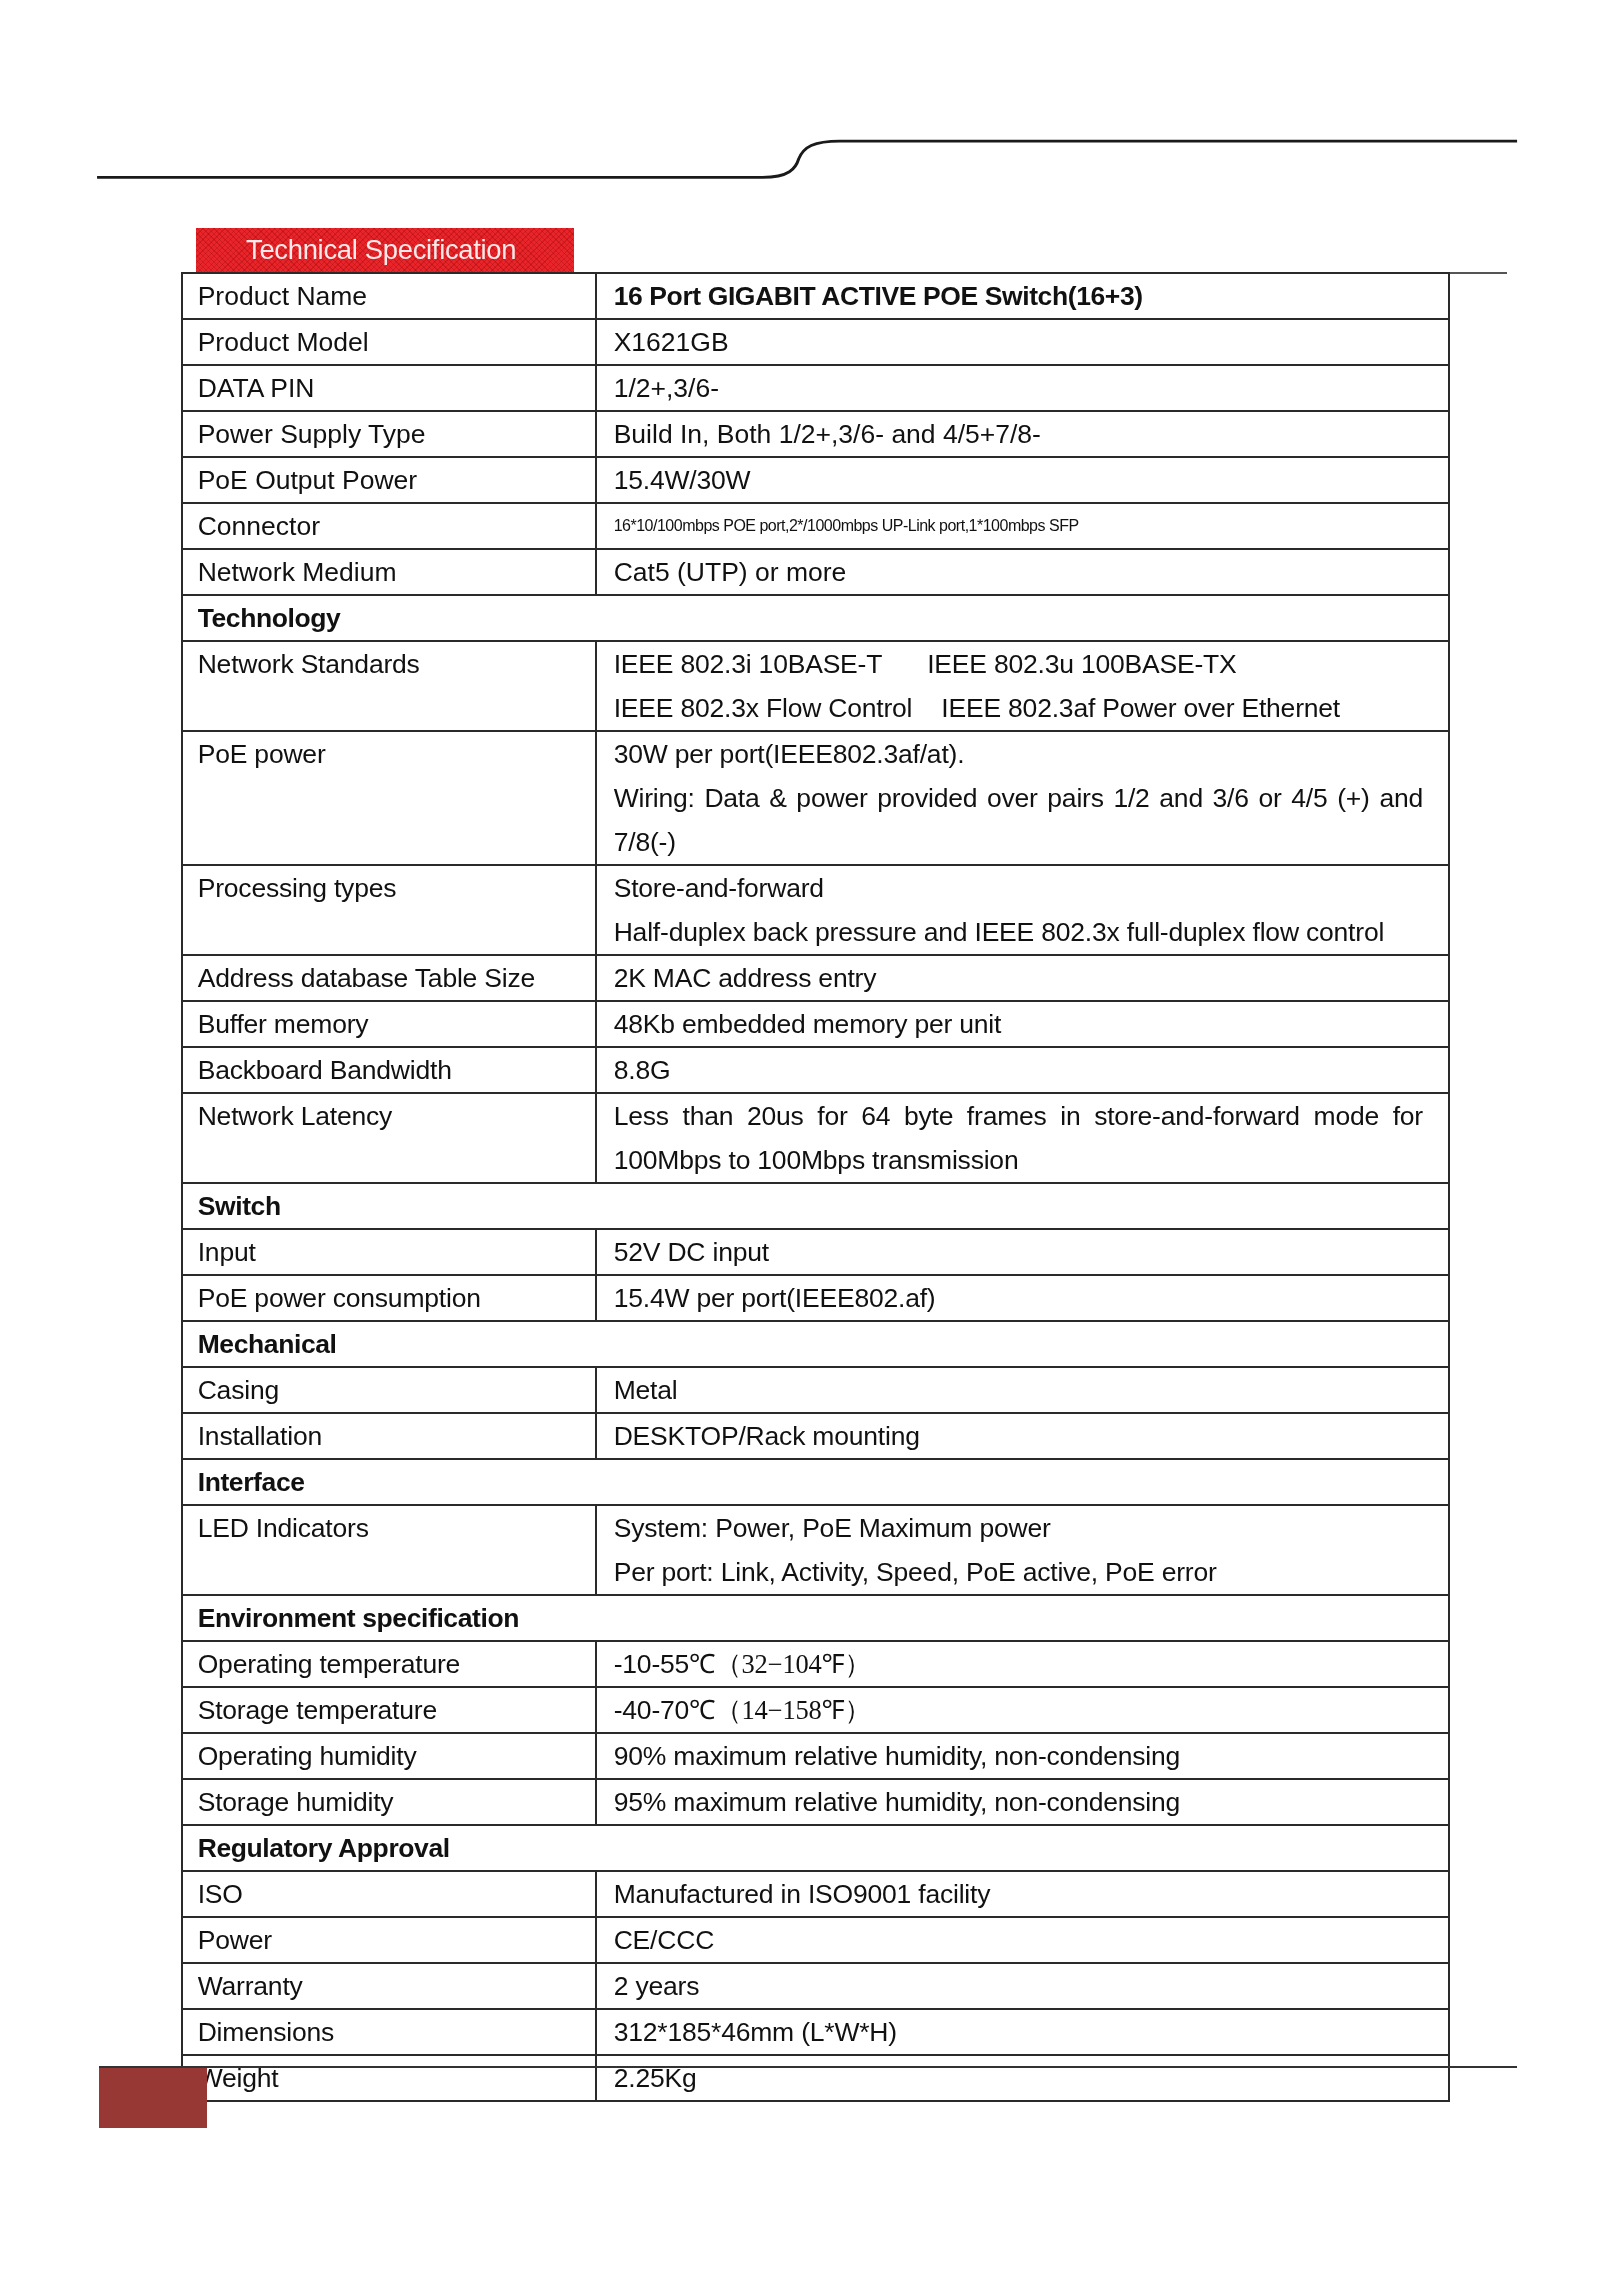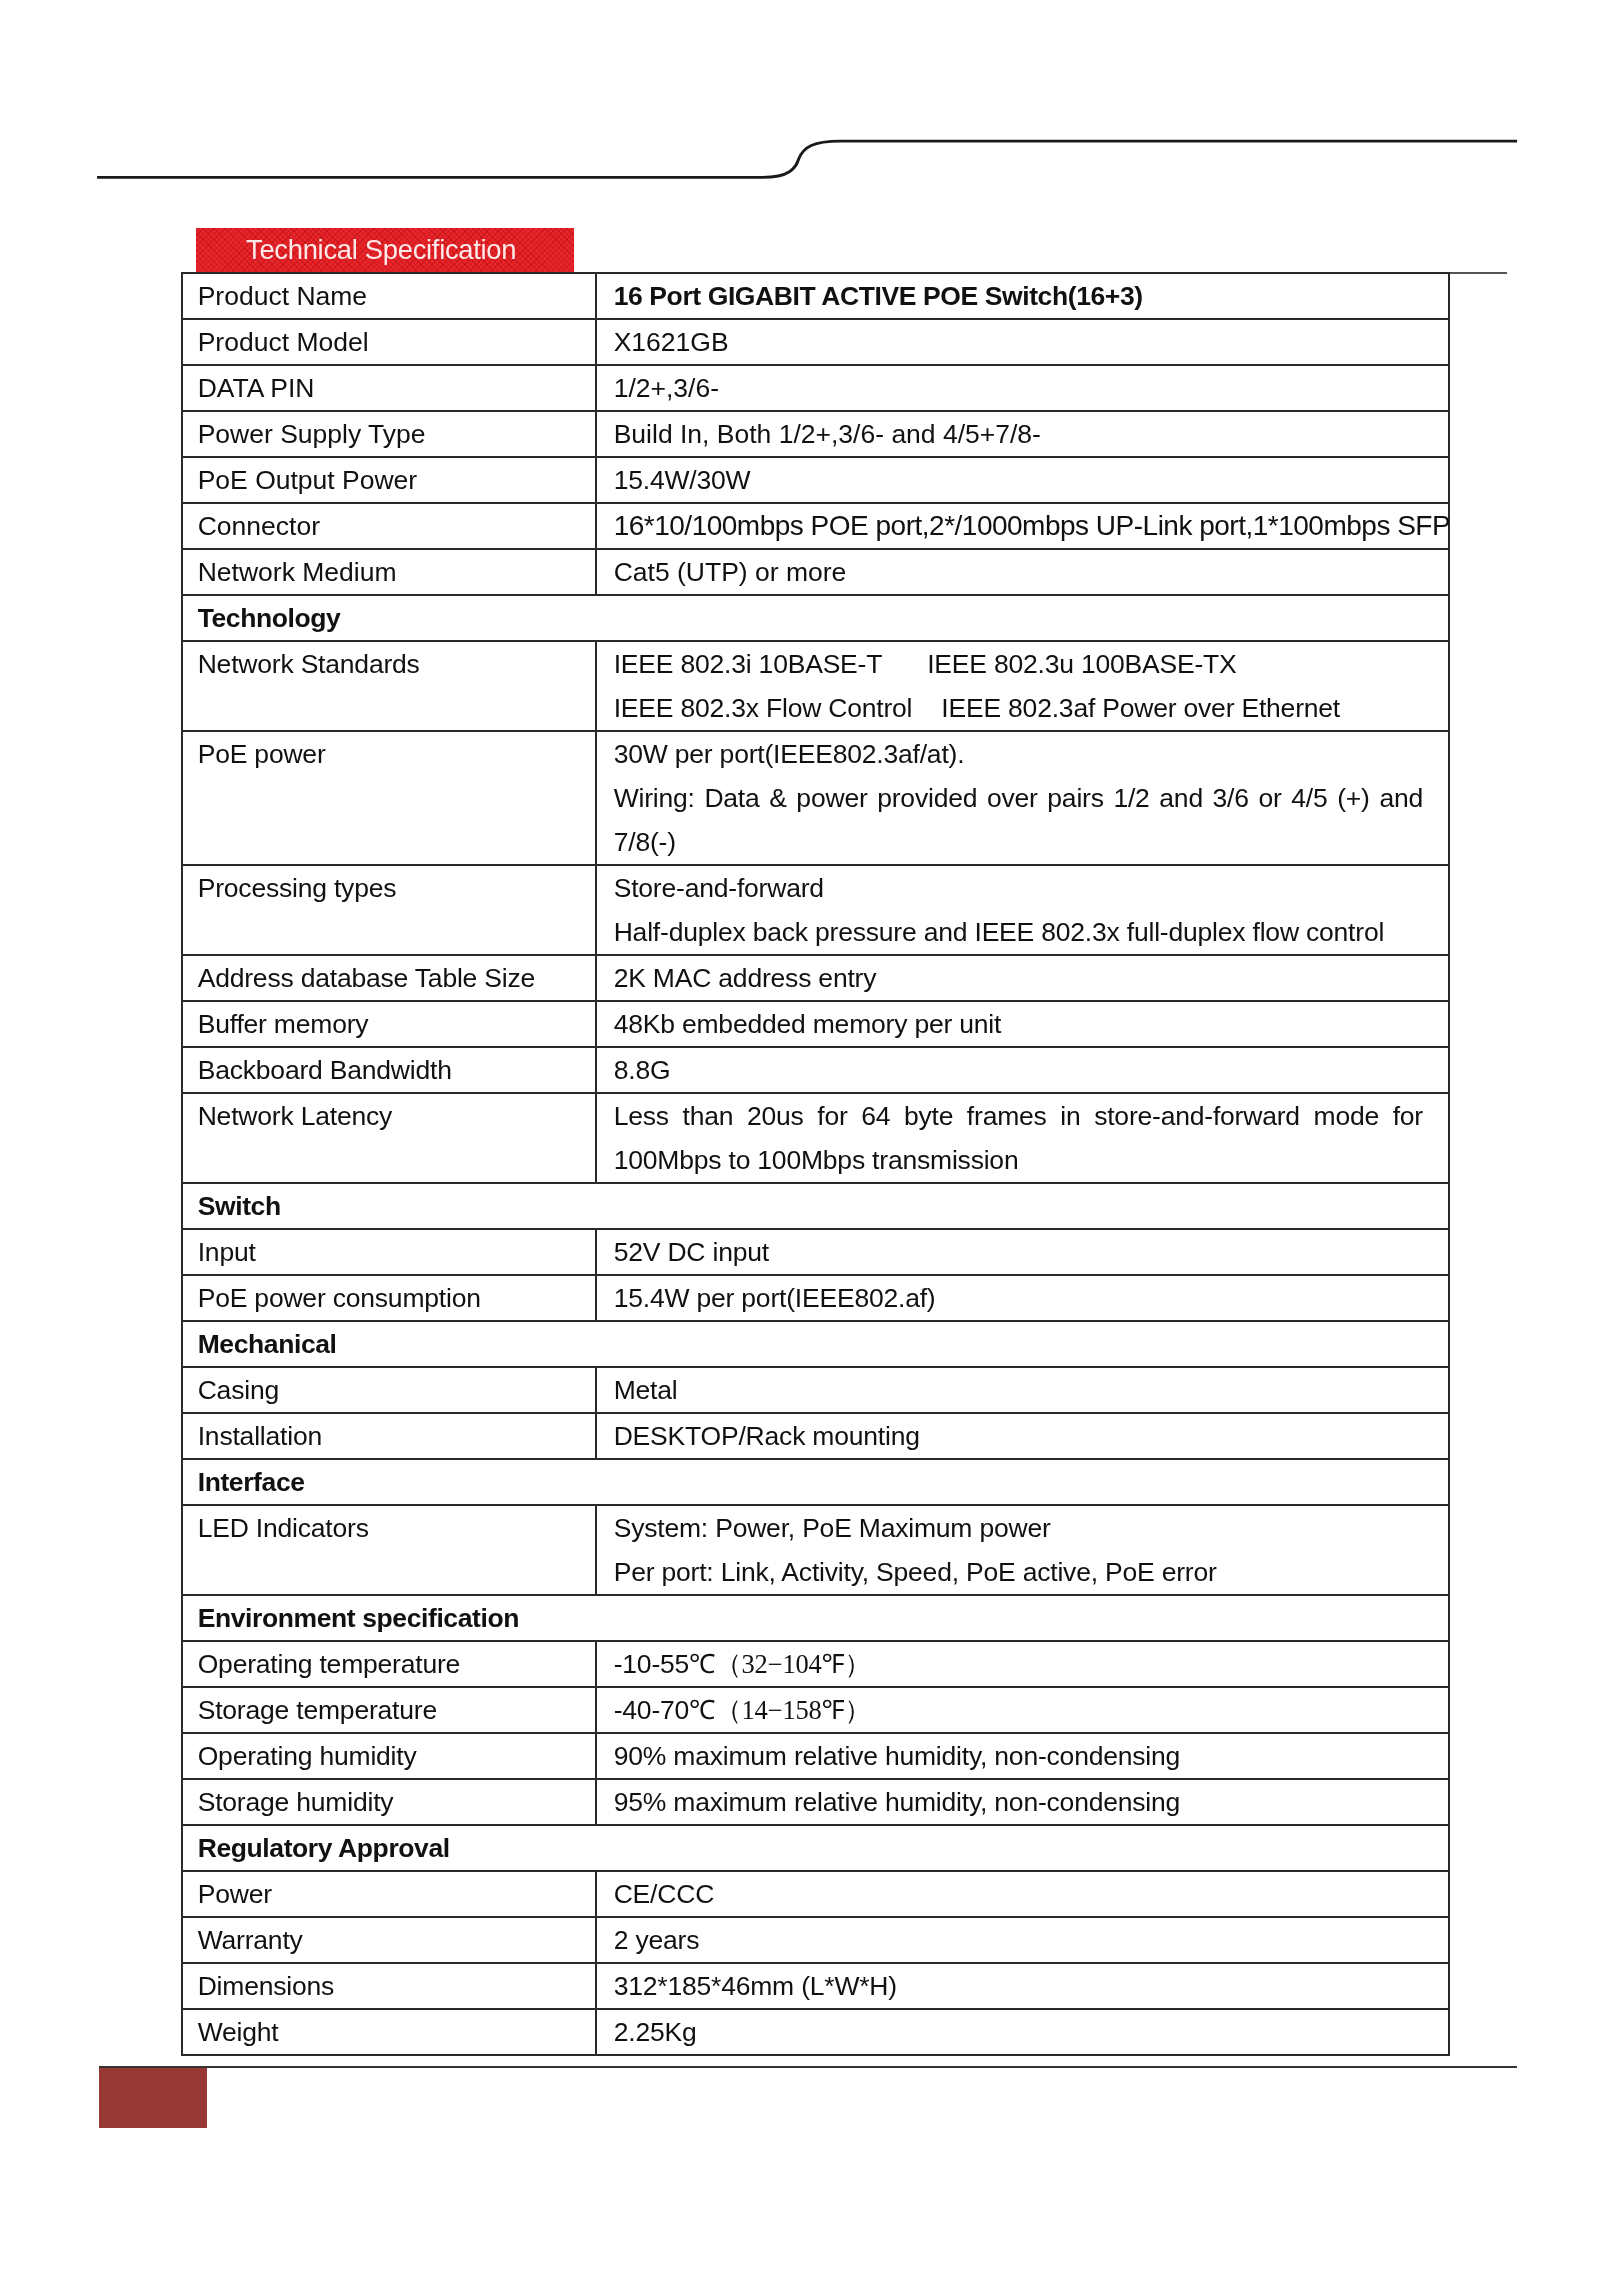--- a/index.html
+++ b/index.html
@@ -78,21 +78,21 @@
     <tr>
       <td class="k lbl-arial">Power Supply Type</td>
       <td class="v val-big">Build In, Both 1/2+,3/6- and 4/5+7/8-</td>
     </tr>
     <tr>
       <td class="k lbl-arial">PoE Output Power</td>
       <td class="v val-cal">15.4W/30W</td>
     </tr>
     <tr>
       <td class="k lbl-arial">Connector</td>
-      <td class="v val-cal" style="font-size:28px;letter-spacing:-0.5px;white-space:nowrap;">16*10/100mbps POE port,2*/1000mbps UP-Link port,1*100mbps SFP</td>
+      <td class="v val-cal" style="font-size:16px;letter-spacing:-0.5px;white-space:nowrap;">16*10/100mbps POE port,2*/1000mbps UP-Link port,1*100mbps SFP</td>
     </tr>
     <tr>
       <td class="k lbl-arial">Network Medium</td>
       <td class="v lbl-arial">Cat5 (UTP) or more</td>
     </tr>
 
     <tr>
       <td class="section" colspan="2">Technology</td>
     </tr>
     <tr>
@@ -185,20 +185,24 @@
     </tr>
     <tr>
       <td class="k lbl-cal">Storage humidity</td>
       <td class="v val-cal">95% maximum relative humidity, non-condensing</td>
     </tr>
 
     <tr>
       <td class="section" colspan="2">Regulatory Approval</td>
     </tr>
     <tr>
+      <td class="k lbl-cal">ISO</td>
+      <td class="v val-cal">Manufactured in ISO9001 facility</td>
+    </tr>
+    <tr>
       <td class="k lbl-cal">Power</td>
       <td class="v val-cal">CE/CCC</td>
     </tr>
     <tr>
       <td class="k lbl-cal">Warranty</td>
       <td class="v val-cal">2 years</td>
     </tr>
     <tr>
       <td class="k lbl-cal">Dimensions</td>
       <td class="v val-cal">312*185*46mm (L*W*H)</td>

